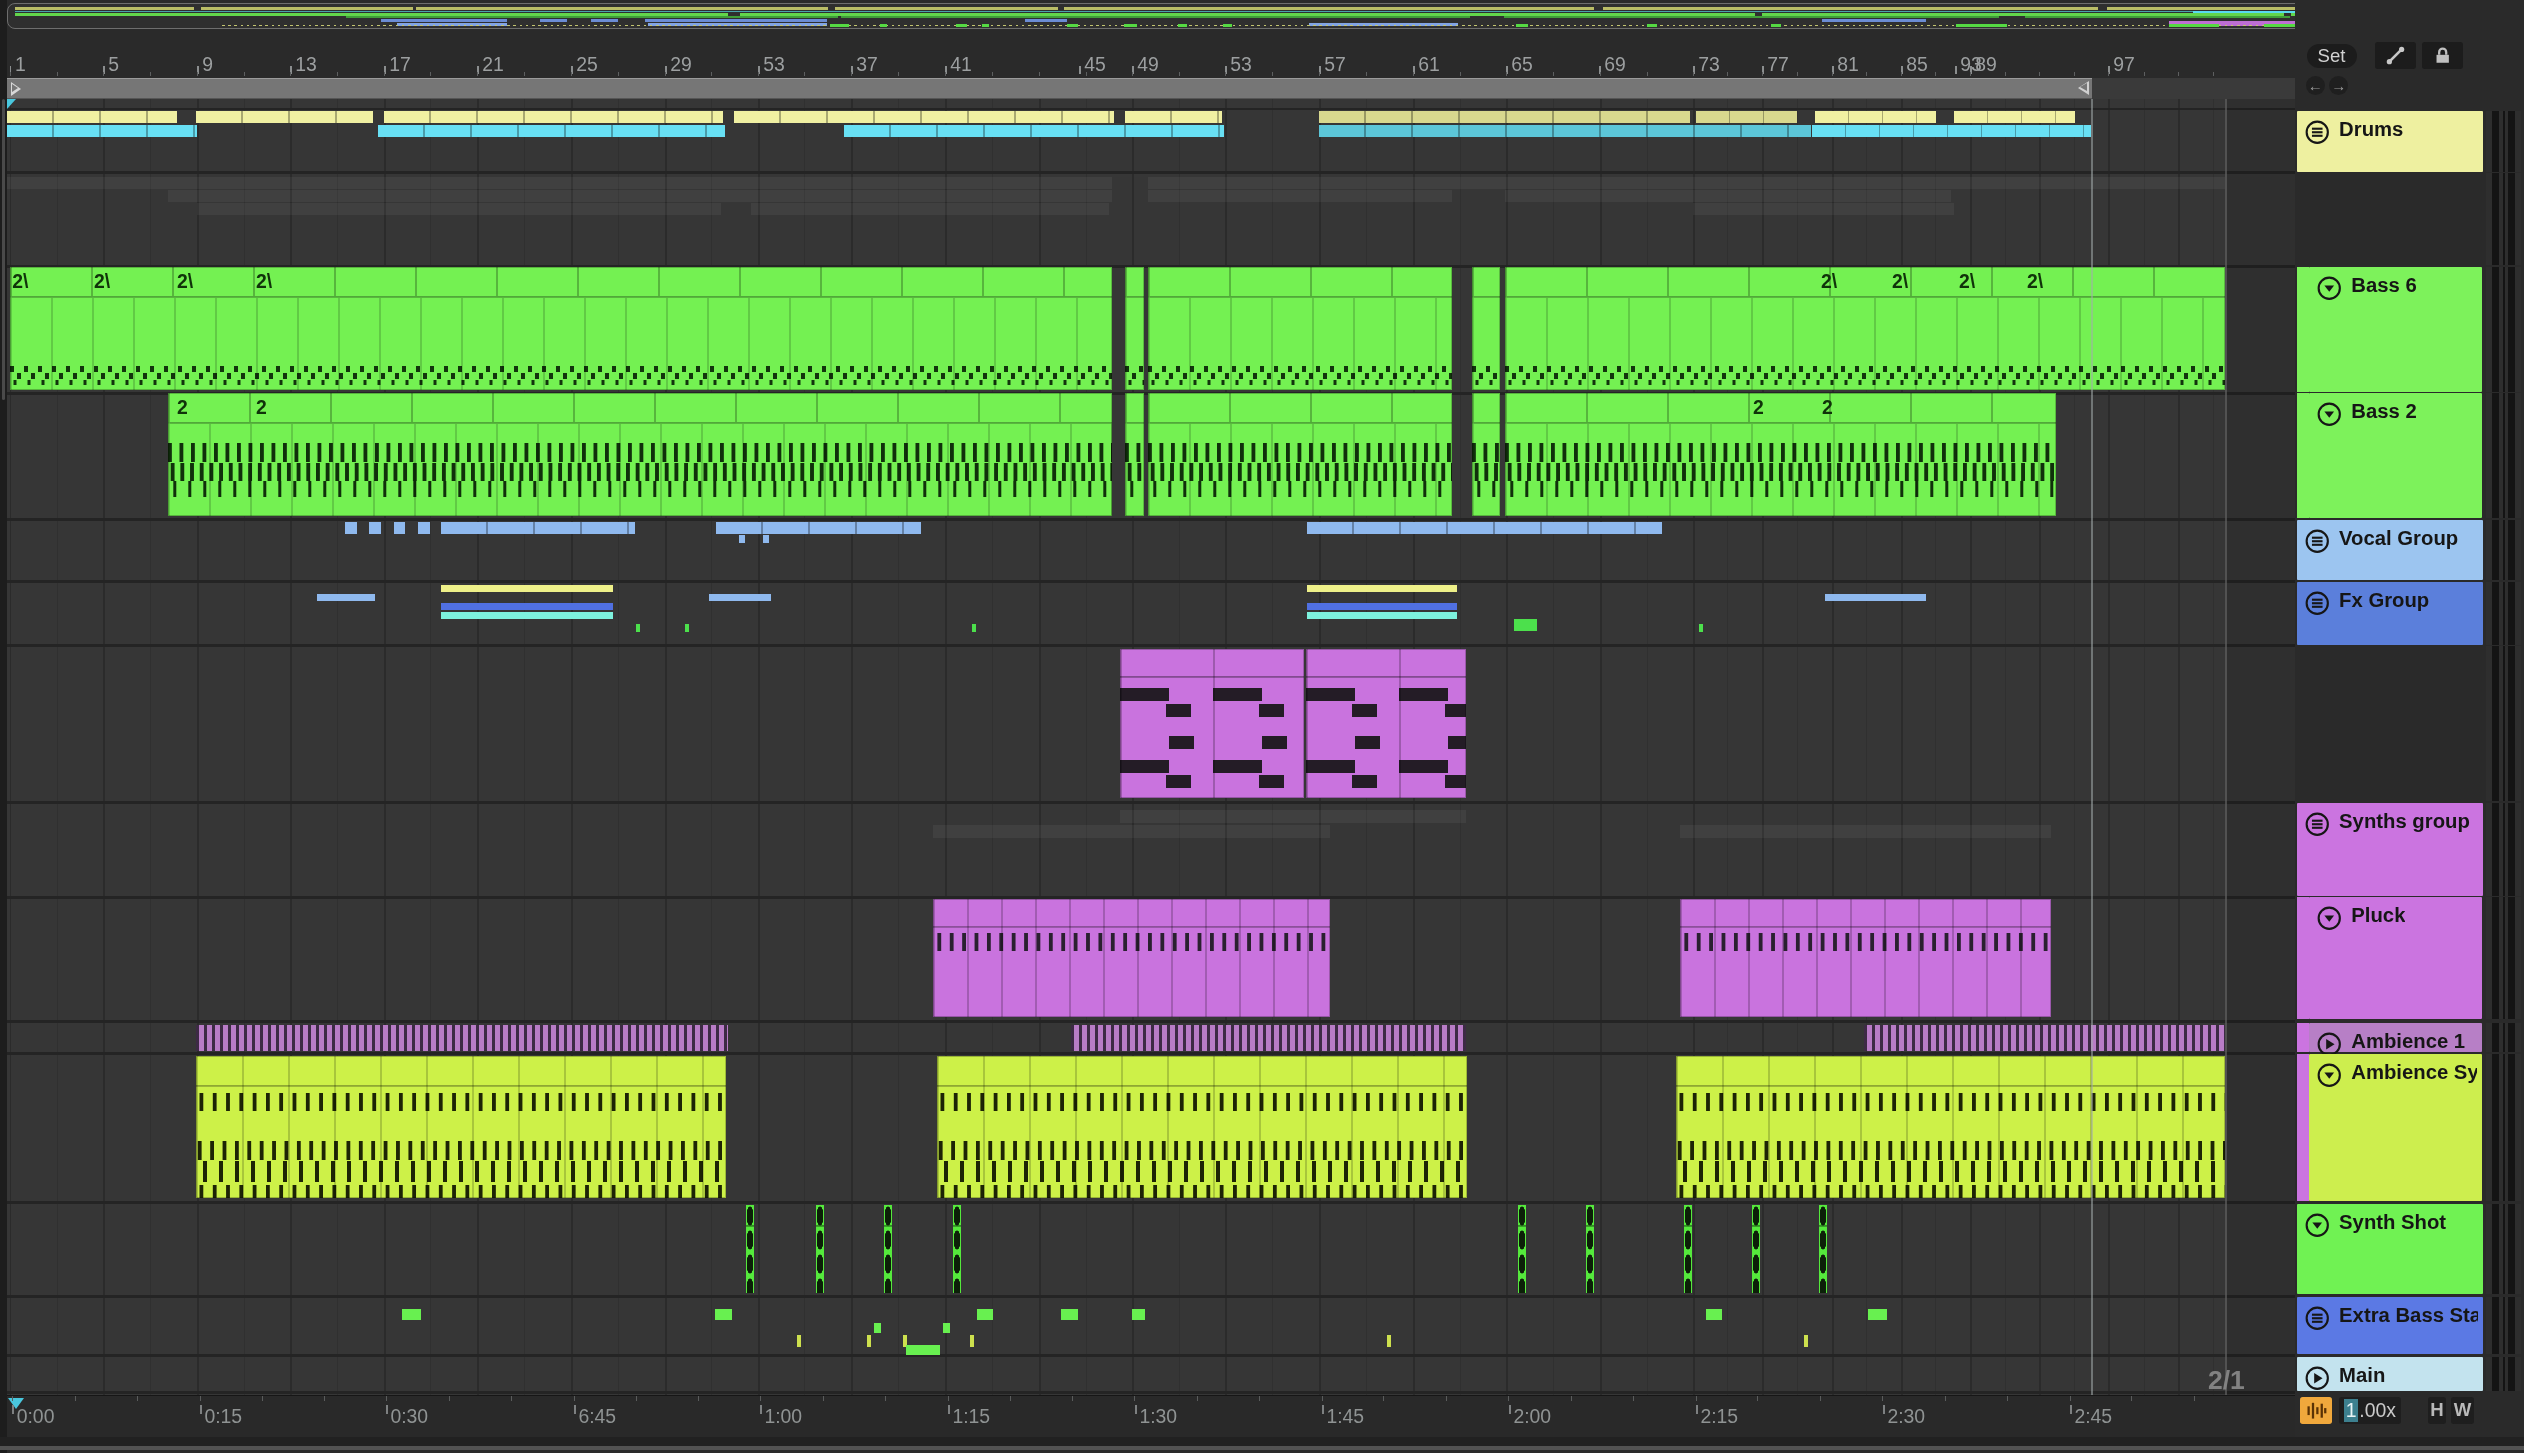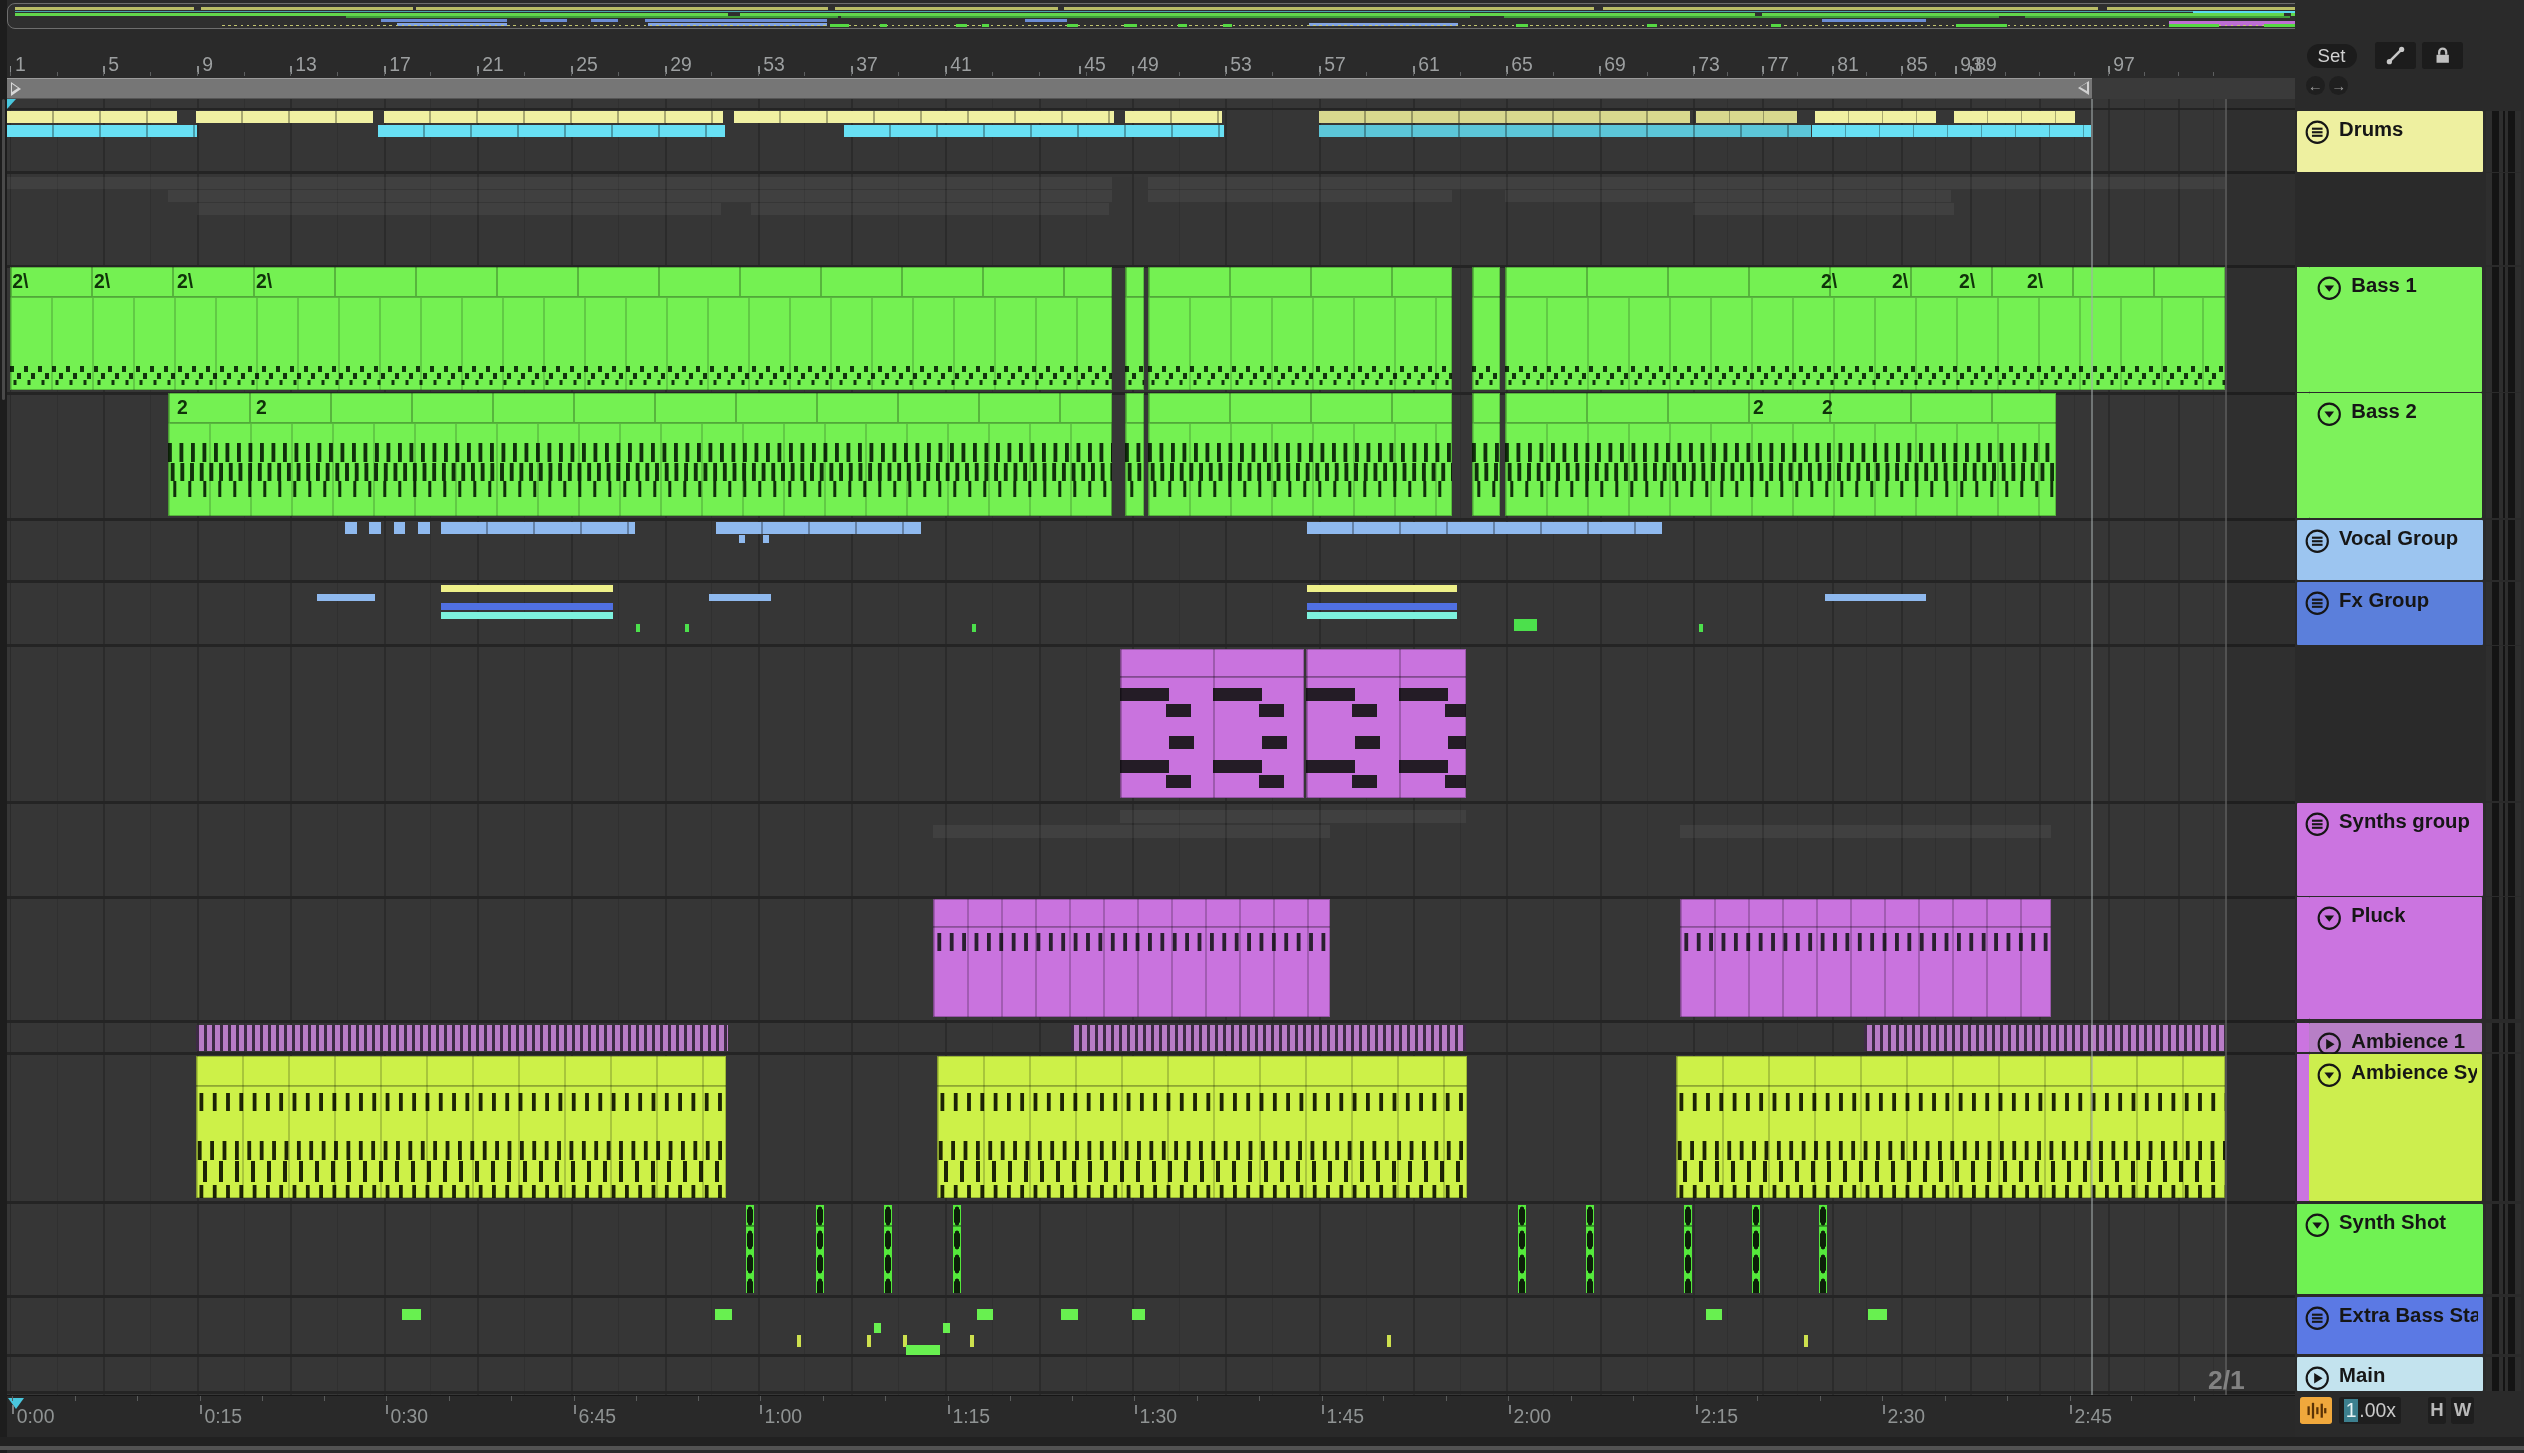--- a/index.html
+++ b/index.html
@@ -544,21 +544,21 @@
       </div>
       <div class="meter" style="top: 111px; height: 61px;"></div>
       <div class="meter" style="top: 173px; height: 92px;"></div>
       <div class="ind-strip" style="top: 267px; height: 125px; background: rgb(125, 242, 91);"></div>
       <div class="thdr ind" style="top: 267px; height: 125px; background: rgb(125, 242, 91);">
         <div class="thdr-inner">
           <span class="ticon"><svg width="26.5" height="26.5" viewBox="0 0 30 30">
               <circle cx="15" cy="15" r="12" fill="none" stroke="#161616" stroke-width="2.4"></circle>
               <path d="M9.5 12 L20.5 12 L15 19 Z" fill="#161616"></path>
             </svg></span>
-          <span class="thdr-name">Bass 1</span>
+          <span class="thdr-name">Bass 6</span>
         </div>
       </div>
       <div class="meter" style="top: 267px; height: 125px;"></div>
       <div class="ind-strip" style="top: 393px; height: 125px; background: rgb(125, 242, 91);"></div>
       <div class="thdr ind" style="top: 393px; height: 125px; background: rgb(125, 242, 91);">
         <div class="thdr-inner">
           <span class="ticon"><svg width="26.5" height="26.5" viewBox="0 0 30 30">
               <circle cx="15" cy="15" r="12" fill="none" stroke="#161616" stroke-width="2.4"></circle>
               <path d="M9.5 12 L20.5 12 L15 19 Z" fill="#161616"></path>
             </svg></span>

